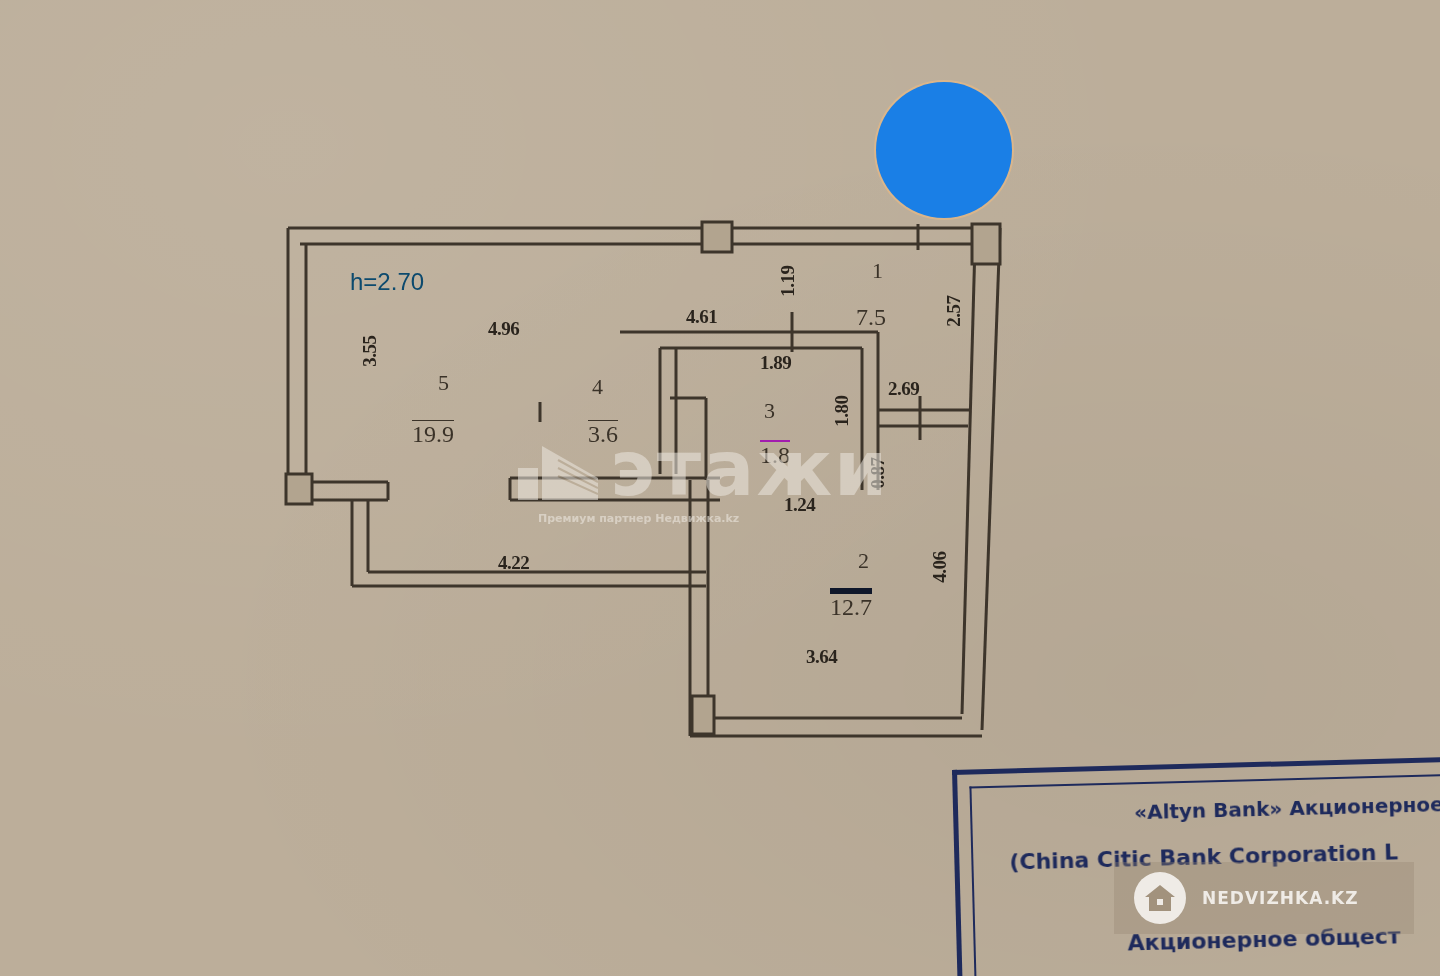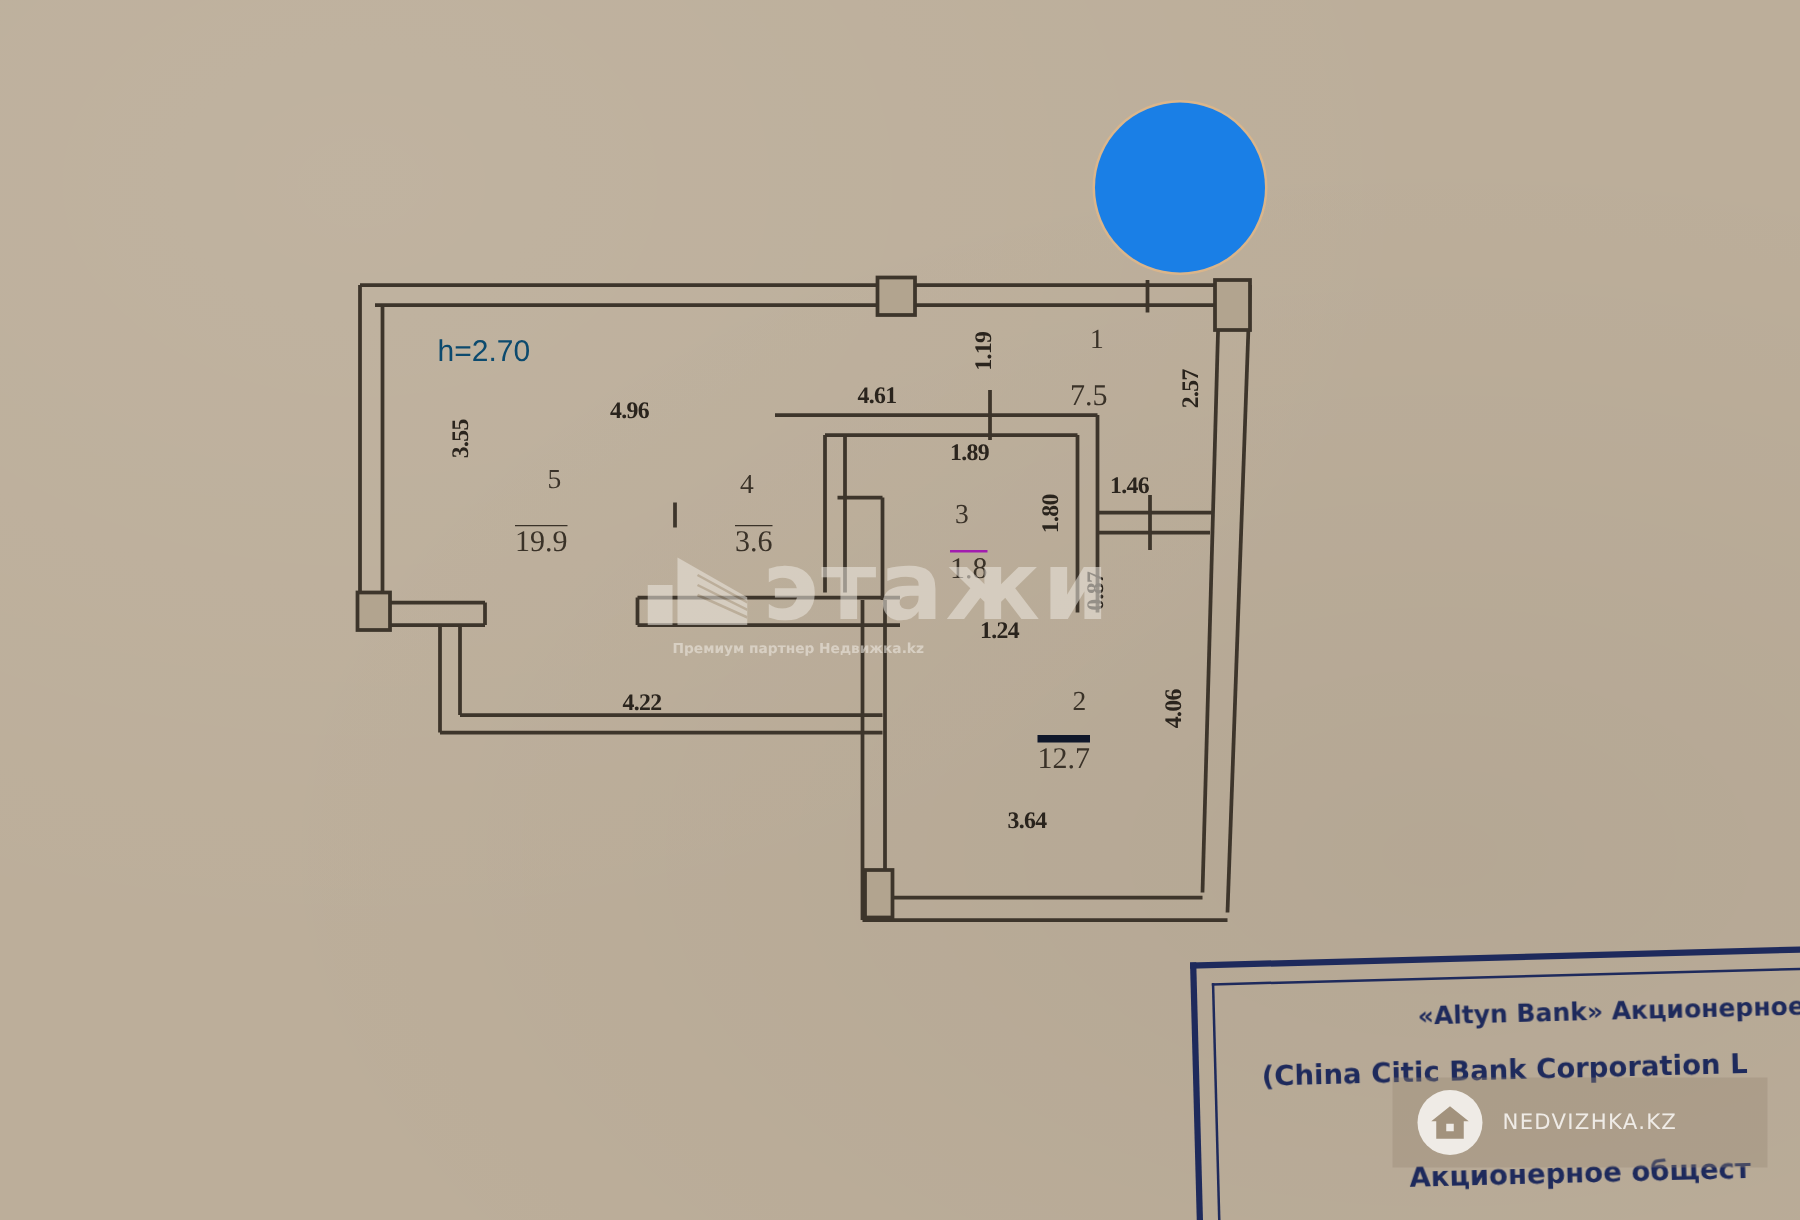--- a/index.html
+++ b/index.html
@@ -65,21 +65,21 @@
     .nedv {
       position: absolute; left: 1114px; top: 862px; width: 300px; height: 72px;
       background: rgba(150,135,115,0.35); display: flex; align-items: center;
     }
     .nedv .logo {
       width: 52px; height: 52px; border-radius: 50%; background: #efebe6; margin-left: 20px;
       display: flex; align-items: center; justify-content: center;
     }
     .nedv .txt {
       margin-left: 16px; color: #efebe6; font-family: "DejaVu Sans", sans-serif;
-      font-weight: normal; font-size: 17px; letter-spacing: 1px;
+      font-weight: bold; font-size: 17px; letter-spacing: 1px;
     }
   </style>
 </head>
 <body>
 
 <div class="paper"></div>
 
 <svg class="plan" width="1440" height="976">
   <g fill="none" stroke="#3d352b" stroke-width="3">
 
@@ -142,21 +142,21 @@
 <div class="marker"></div>
 
 <div class="ceiling" style="left:350px; top:268px;">h=2.70</div>
 
 <div class="dim" style="left:488px; top:318px;">4.96</div>
 <div class="dim" style="left:686px; top:306px;">4.61</div>
 <div class="dim v" style="left:772px; top:270px;">1.19</div>
 <div class="dim v" style="left:938px; top:300px;">2.57</div>
 <div class="dim v" style="left:354px; top:340px;">3.55</div>
 <div class="dim" style="left:760px; top:352px;">1.89</div>
-<div class="dim" style="left:888px; top:378px;">1.46</div>
+<div class="dim" style="left:888px; top:378px;">2.69</div>
 <div class="dim v" style="left:826px; top:400px;">1.80</div>
 <div class="dim v" style="left:862px; top:462px;">0.87</div>
 <div class="dim" style="left:784px; top:494px;">1.24</div>
 <div class="dim" style="left:498px; top:552px;">4.22</div>
 <div class="dim v" style="left:924px; top:556px;">4.06</div>
 <div class="dim" style="left:806px; top:646px;">3.64</div>
 
 <div class="room-num" style="left:438px; top:370px;">5</div>
 <div class="room-area" style="left:412px; top:420px; border-top:1px solid #3a3228;">19.9</div>
 <div class="room-num" style="left:592px; top:374px;">4</div>

